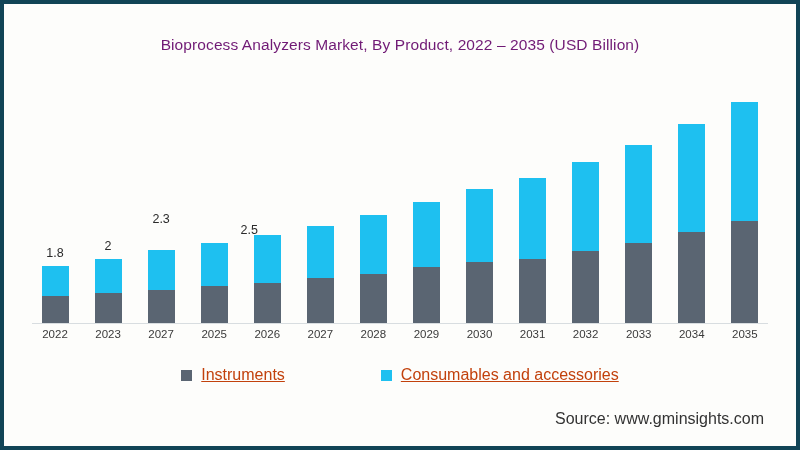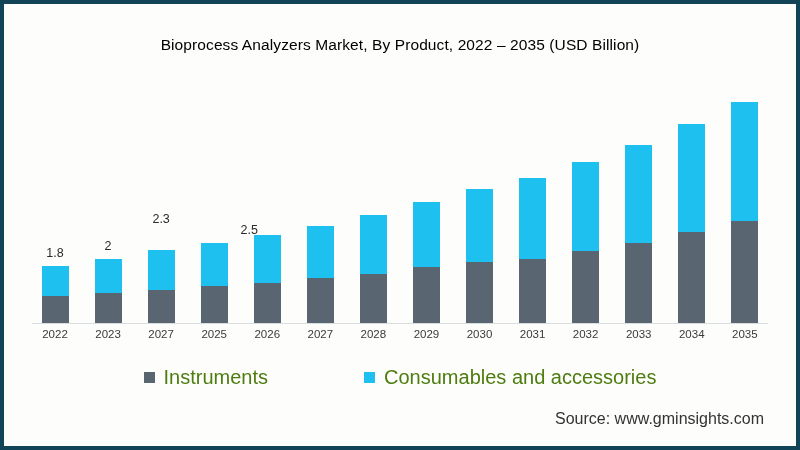--- a/index.html
+++ b/index.html
@@ -23,21 +23,21 @@
   }
 
   
   .chart-title {
     position: absolute;
     top: 32px;
     left: 0;
     width: 100%;
     text-align: center;
     font-size: 15.5px;
-    color: #000000;
+    color: #701a75;
     letter-spacing: 0.1px;
   }
 
   
   .plot {
     position: absolute;
     left: 28px;
     right: 28px;
     top: 80px;
     height: 240px;
@@ -138,22 +138,23 @@
     gap: 9px;
   }
 
   .legend-swatch {
     width: 11px;
     height: 11px;
     flex: none;
   }
 
   .legend-label {
-    font-size: 20px;
-    color: #4d7c0f;
+    font-size: 16px;
+    color: #c2410c;
+    text-decoration: underline;
   }
 
   
   .source {
     position: absolute;
     right: 32px;
     bottom: 18px;
     font-size: 16px;
     color: #333333;
   }

